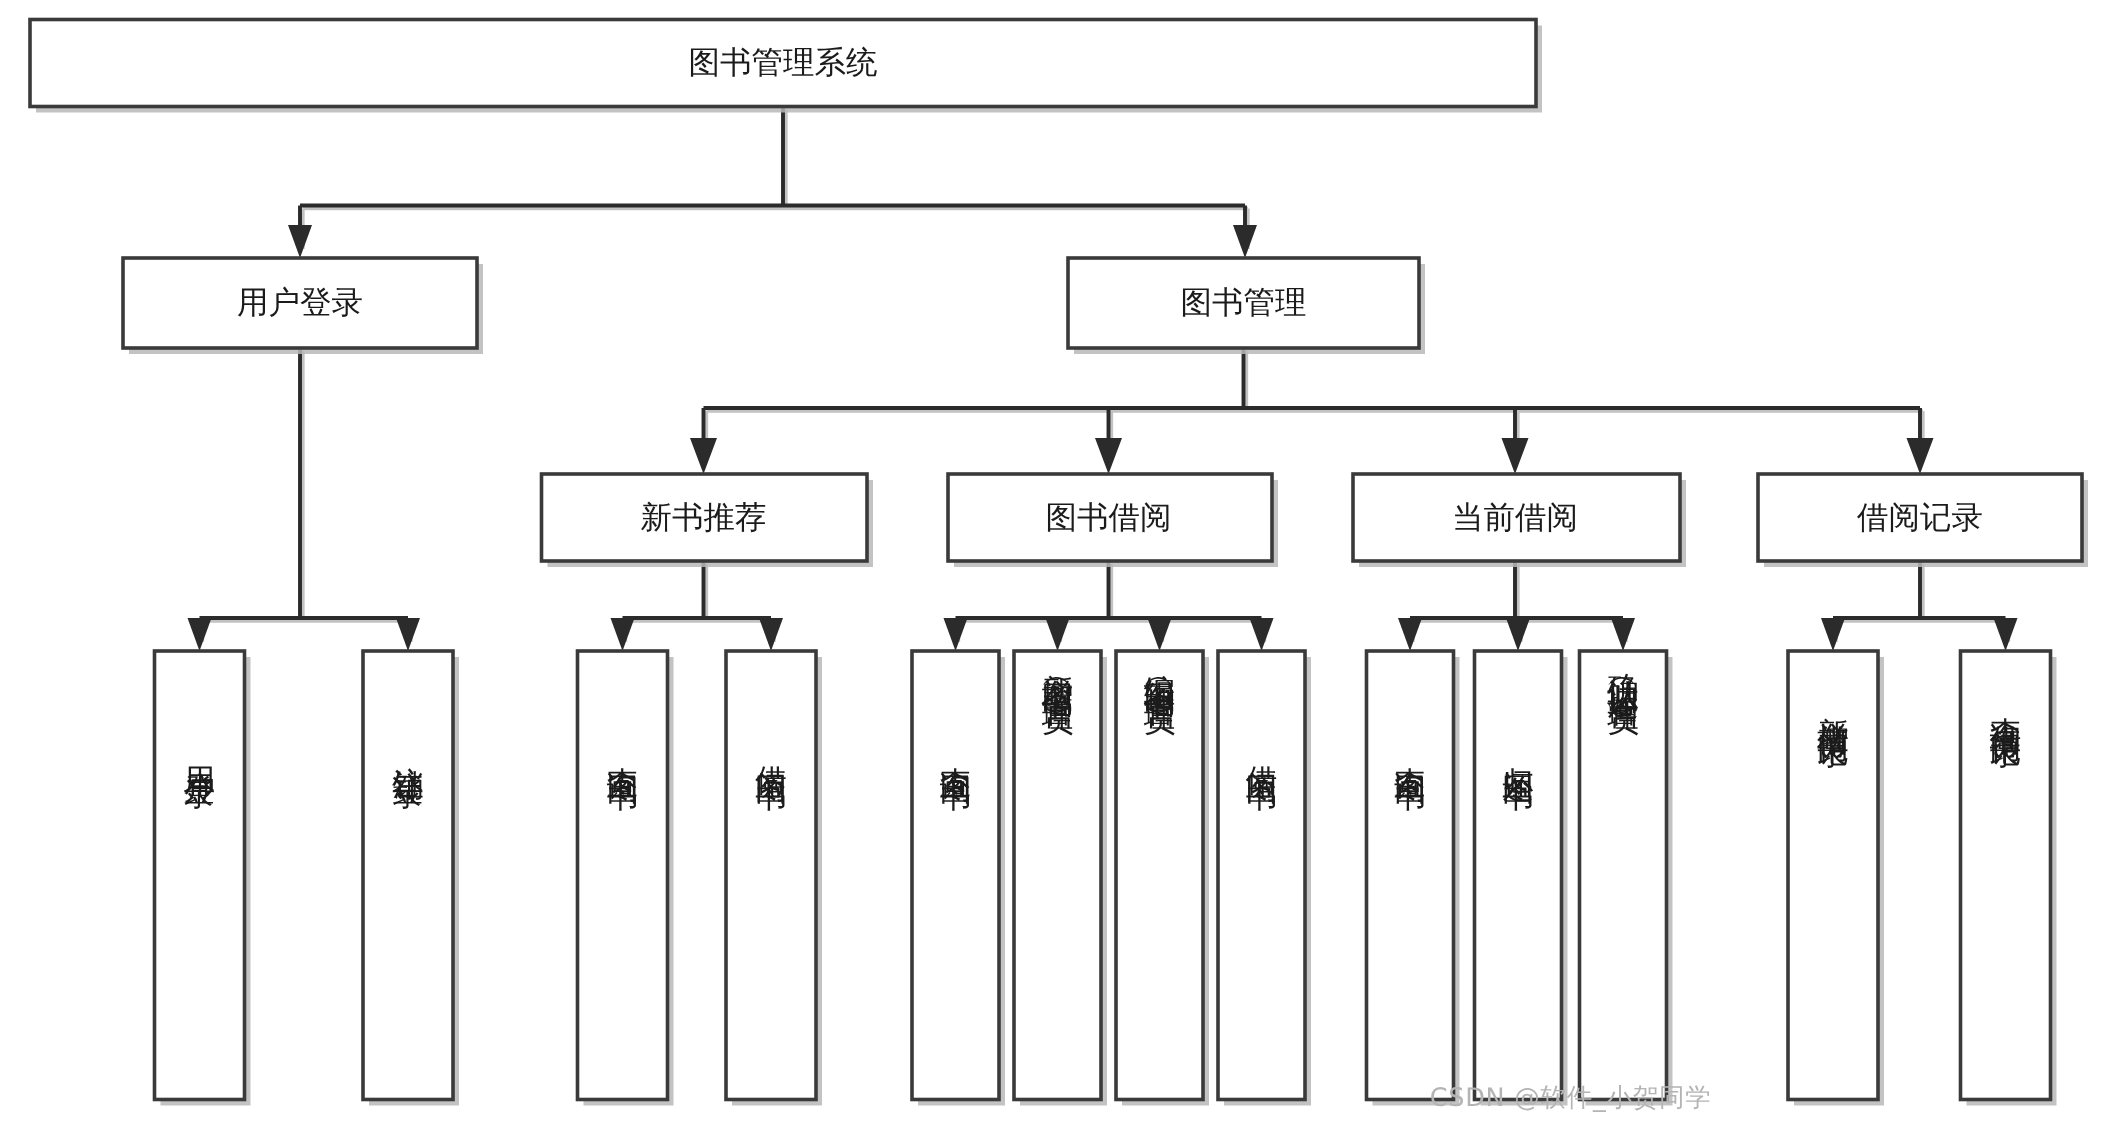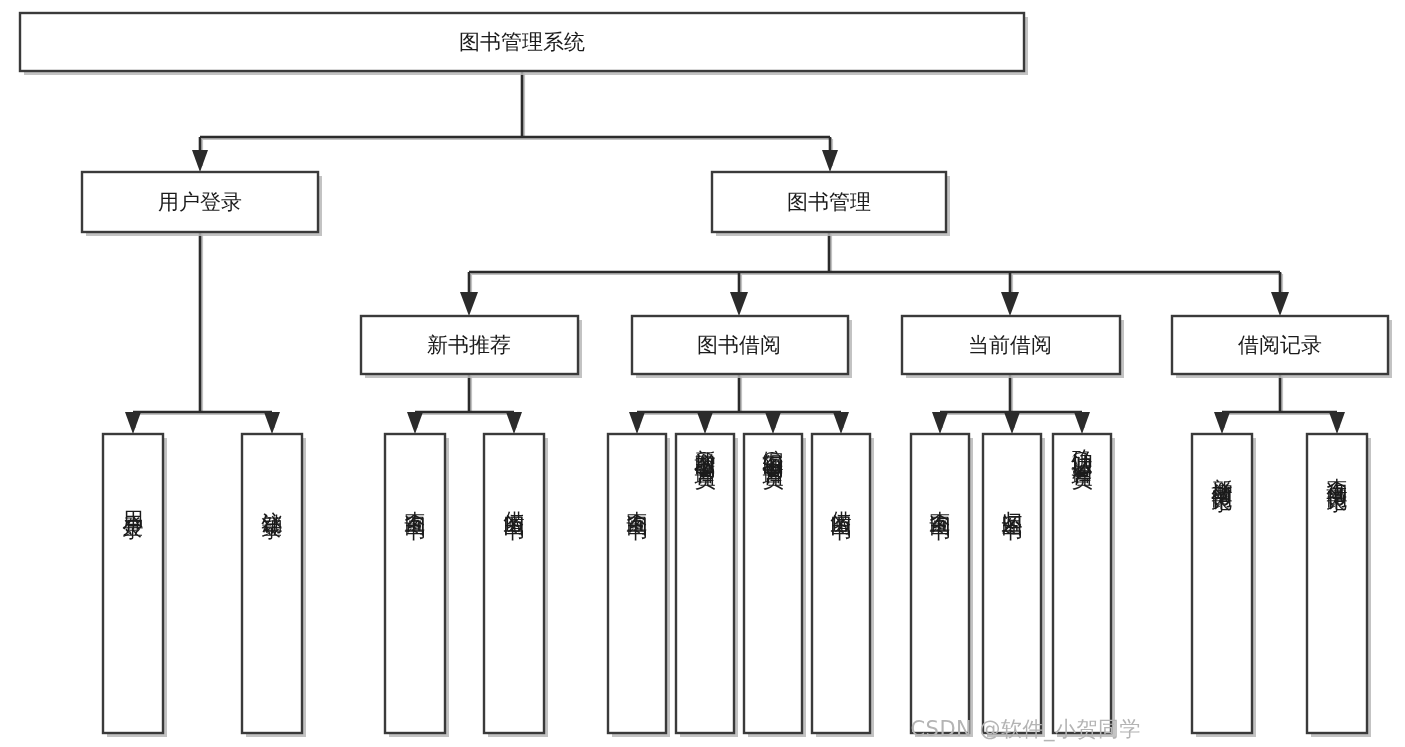--- a/index.html
+++ b/index.html
@@ -65,21 +65,21 @@
     text-anchor: middle;
     writing-mode: vertical-rl;
     glyph-orientation-vertical: 0;
     letter-spacing: 3px;
   }
   .watermark-text {
     position: absolute;
     right: 8px;
     bottom: 4px;
     font-family: "DejaVu Sans", "Liberation Sans", sans-serif;
-    font-size: 21px;
+    font-size: 17px;
     color: #b4b4b4;
     white-space: nowrap;
     pointer-events: none;
     letter-spacing: 0.5px;
   }
 </style>
 </head>
 <body>
 
 <div id="diagram-root">

